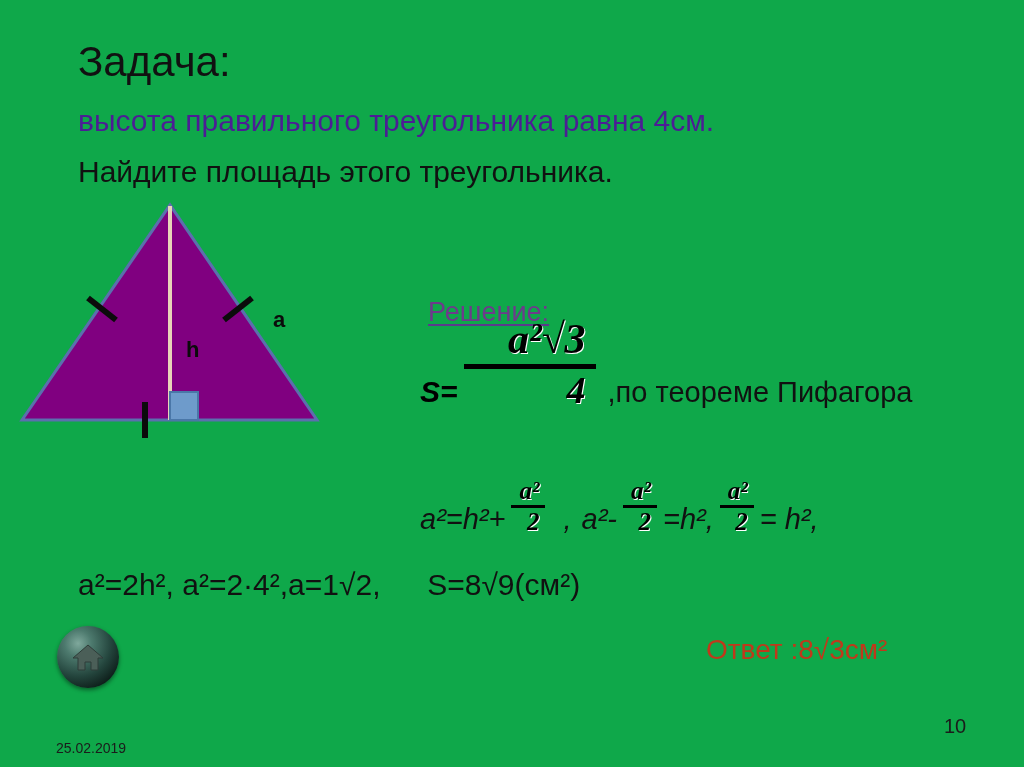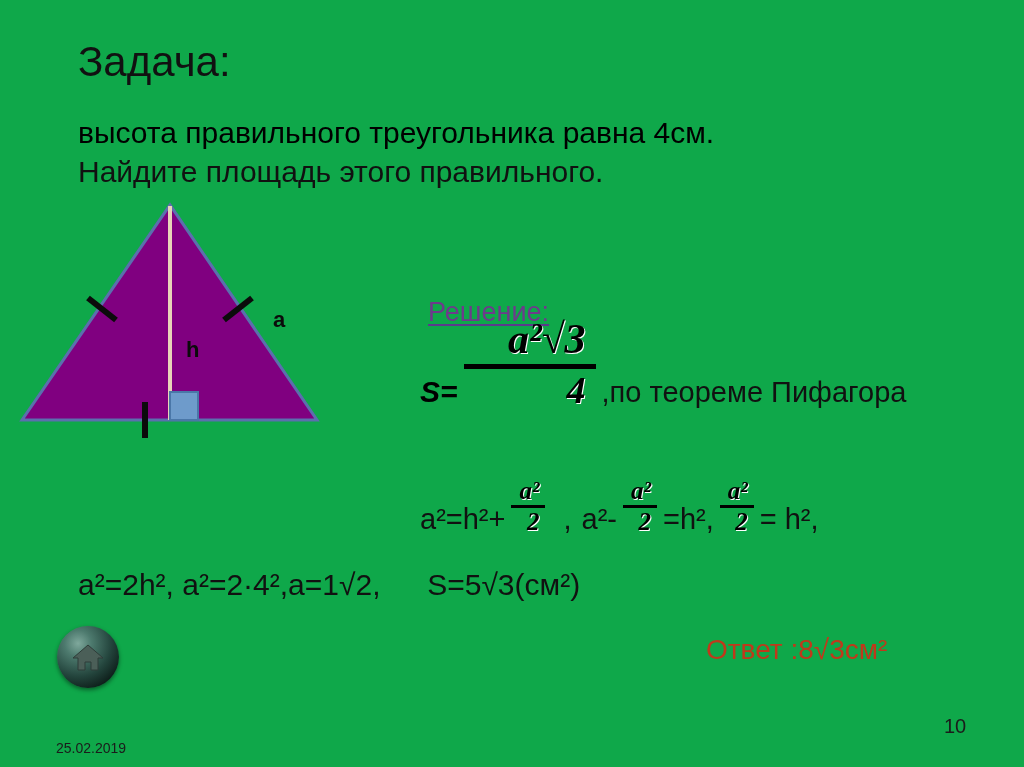--- a/index.html
+++ b/index.html
@@ -31,23 +31,22 @@
     color: #111111;
     letter-spacing: 0px;
     line-height: 1.05;
     white-space: nowrap;
   }
   .problem-line-1 {
     position: absolute;
     left: 78px;
     top: 104px;
     font-size: 30px;
-    color: #000000;
-    white-space: nowrap;
-    margin-top: 12px;
+    color: #4c1d95;
+    white-space: nowrap;
   }
   .problem-line-2 {
     position: absolute;
     left: 78px;
     top: 155px;
     font-size: 30px;
     color: #111111;
     white-space: nowrap;
   }
 
@@ -120,36 +119,36 @@
     line-height: 1;
     text-shadow: 1px 1px 0 #ffffff;
   }
   .frac-main .num { font-size: 42px; padding: 2px 10px 4px 10px; }
   .frac-main .den { font-size: 38px; padding: 2px 10px 0 10px; }
   .frac-main .bar { width: 132px; height: 5px; background: #000; }
   .tail-text {
     font-size: 29px;
     color: #111;
     padding-top: 60px;
-    margin-left: 6px;
+    margin-left: 12px;
     text-align: right;
   }
 
   
   .eq-pyth {
     position: absolute;
     left: 420px;
     top: 470px;
     display: flex;
     align-items: center;
     white-space: nowrap;
     font-size: 29px;
     color: #111;
   }
-  .eq-pyth .seg { padding-top: 26px; }
+  .eq-pyth .seg { padding-top: 26px; font-style: italic; }
   .frac-sm { margin: 8px 6px; }
   .frac-sm .num { font-size: 25px; padding: 0 6px 2px 6px; }
   .frac-sm .den { font-size: 25px; padding: 1px 6px 0 6px; }
   .frac-sm .bar { width: 34px; height: 3px; background: #000; }
 
   
   .eq-final {
     position: absolute;
     left: 78px;
     top: 568px;
@@ -204,21 +203,21 @@
 </style>
 </head>
 <body>
 
 <div class="slide">
 
   <div class="title">Задача:</div>
 
   <div class="problem-line-1">высота правильного треугольника равна 4см.</div>
 
-  <div class="problem-line-2">Найдите площадь этого правильного.</div>
+  <div class="problem-line-2">Найдите площадь этого треугольника.</div>
 
   <div class="figure">
     <svg width="360" height="250" viewBox="0 0 360 250">
 
       <polygon points="22,230 170,15 317,230" fill="#800080" stroke="#5B6FAE" stroke-width="3"></polygon>
 
       <line x1="170" y1="16" x2="170" y2="230" stroke="#E8D4B8" stroke-width="4"></line>
 
       <rect x="170" y="202" width="28" height="28" fill="#6E9BCB" stroke="#4a77a8" stroke-width="2"></rect>
 
@@ -274,21 +273,21 @@
       <span class="bar"></span>
       <span class="den">2</span>
     </span>
 
     <span class="seg">= h²,</span>
   </div>
 
   <div class="eq-final">
     <span>a²=2h², a²=2·4²,a=1√2,</span>
     <span class="gap"></span>
-    <span>S=5√3(см²)</span>
+    <span>S=8√9(см²)</span>
   </div>
 
   <div class="answer">Ответ :8√3см²</div>
 
   <div class="home-btn">
     <span>
       <svg width="34" height="30" viewBox="0 0 34 30">
         <path d="M17 3 L32 16 L27 16 L27 28 L20 28 L20 20 L14 20 L14 28 L7 28 L7 16 L2 16 Z" fill="#4b5f58" stroke="#2e3d39" stroke-width="1"></path>
       </svg>
     </span>

